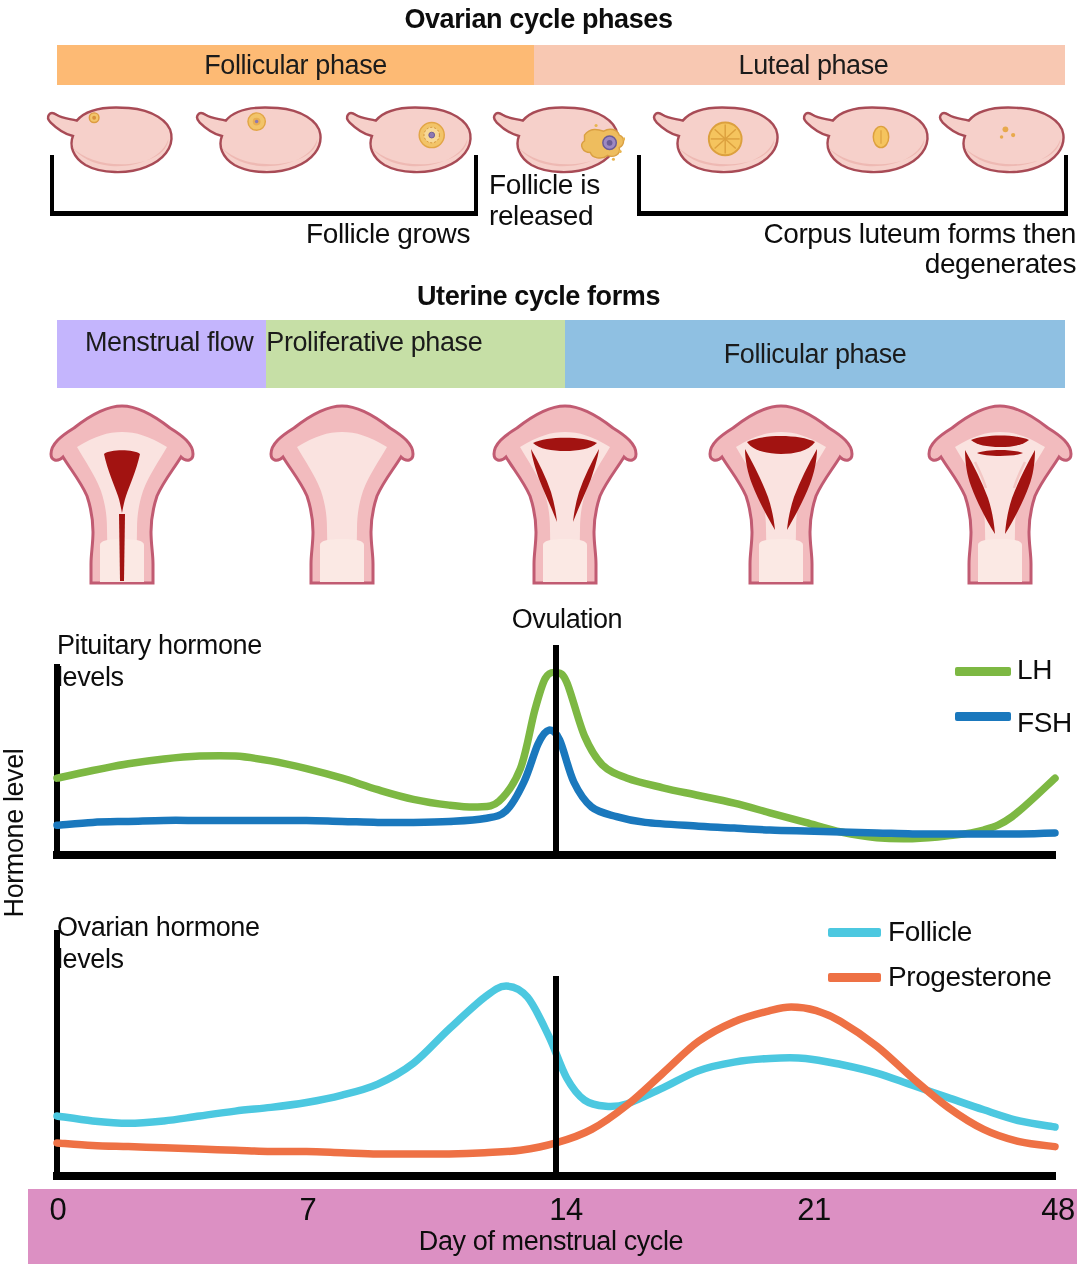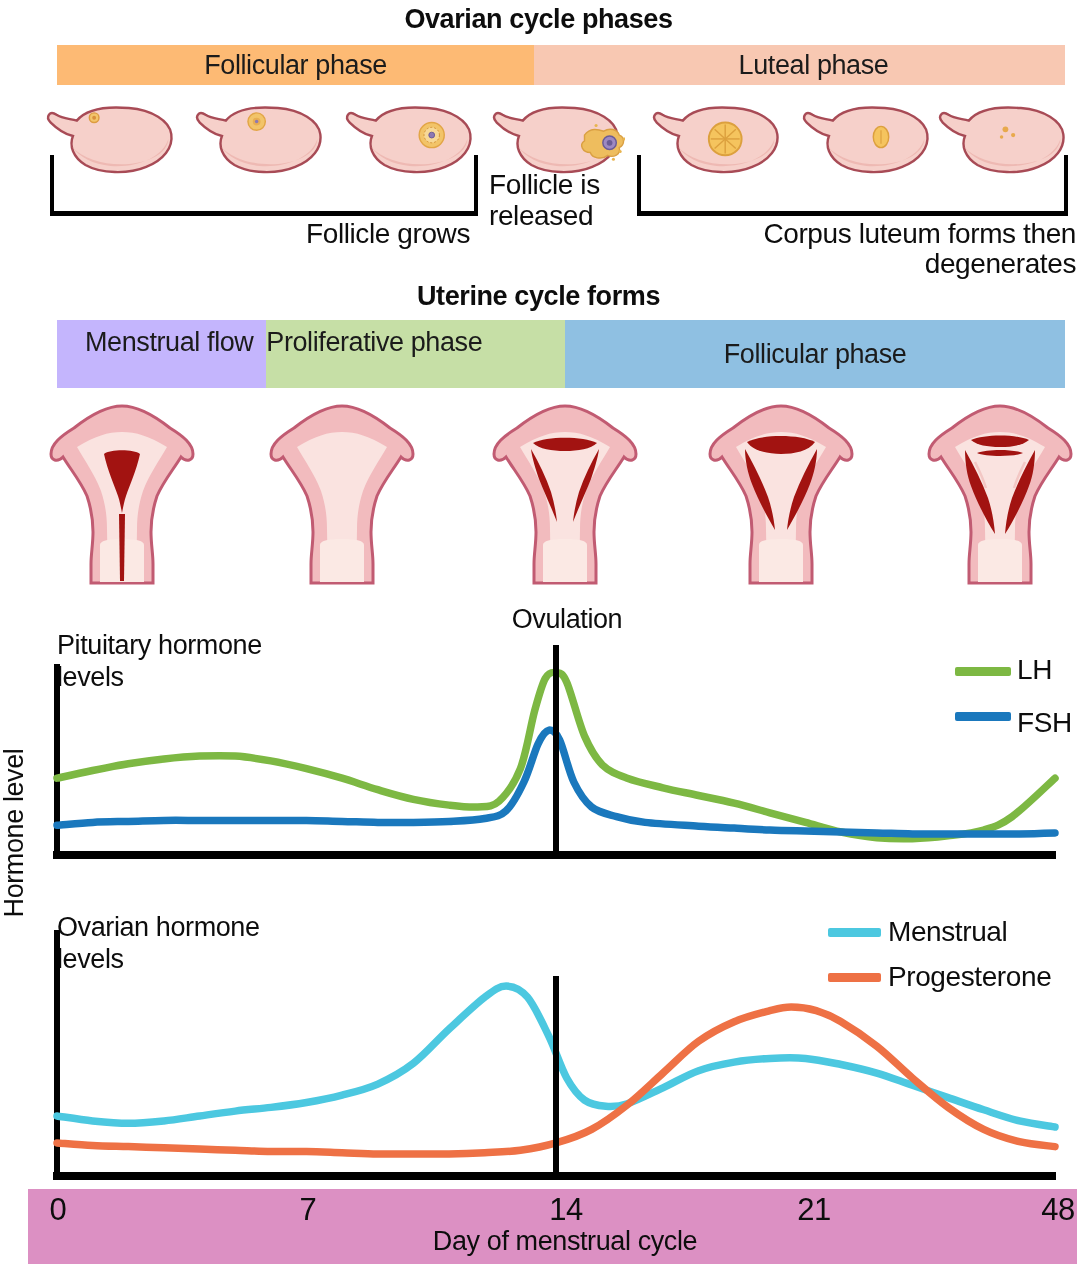--- a/index.html
+++ b/index.html
@@ -16,21 +16,21 @@
   .bracket{position:absolute;border-left:4px solid #000;border-right:4px solid #000;border-bottom:5px solid #000;}
   .annot{font-size:28px;line-height:1.1;}
   .annot-center{text-align:right;}
   .chart-label{font-size:27px;line-height:1.18;}
   .legend-swatch{position:absolute;height:9px;border-radius:2px;}
   .legend-text{position:absolute;font-size:28px;}
   .tick{position:absolute;font-size:31px;transform:translateX(-50%);}
   .illus{position:absolute;}
   #yaxis-label{position:absolute;left:-86px;top:818px;width:200px;height:30px;text-align:center;
     font-size:27px;transform:rotate(-90deg);}
-  #xaxis-title{position:absolute;left:565px;top:1226px;transform:translateX(-50%);font-size:27px;text-align:right;}
+  #xaxis-title{position:absolute;left:551px;top:1226px;transform:translateX(-50%);font-size:27px;text-align:right;}
   #ovulation-label{position:absolute;left:567px;top:604px;transform:translateX(-50%);font-size:27px;}
 </style>
 </head>
 <body>
 
 <svg width="0" height="0" style="position:absolute" aria-hidden="true">
   <defs>
     <path id="ov-body" d="M13,17 C6,12 1,19 7,25 C14,32 22,37 30,39 C26,49 30,61 43,69 C59,78 87,79 106,71 C124,64 134,51 132,37 C130,23 112,12 88,10 C65,8 44,11 34,23 C27,21 19,21 13,17 Z" fill="#f6d0ca" stroke="#a84b56" stroke-width="2.5"></path>
     <path id="ov-shade" d="M29,50 C45,68 85,74 112,62 C124,57 129,48 129,42 C123,61 97,72 69,70 C51,68 37,61 29,50 Z" fill="#eeb9b3"></path>
     <path id="ut-outer" d="M4,58 C4,48 14,40 27,32 C46,17 62,10 75,10 C88,10 104,17 123,32 C136,40 146,48 146,58 C146,64 140,67 134,61 C126,74 116,86 110,100 C106,112 104,124 104,136 C104,148 106,158 106,168 L106,187 L44,187 L44,168 C44,158 46,148 46,136 C46,124 44,112 40,100 C34,86 24,74 16,61 C10,67 4,64 4,58 Z" fill="#f2bbbe" stroke="#c15b72" stroke-width="3"></path>
@@ -196,21 +196,21 @@
 
   <svg class="abs" style="left:40px;top:920px" width="1030" height="270" viewBox="0 0 1030 270">
       <path d="M17,10 V259" stroke="#000000" stroke-width="6" fill="none"></path>
       <path d="M13,256 H1016" stroke="#000000" stroke-width="8" fill="none"></path>
       <path d="M17.0,196.0C22.9,196.8 40.8,199.7 52.6,200.9C64.5,202.1 76.4,203.3 88.3,203.3C100.2,203.3 112.0,202.1 123.9,200.9C135.8,199.7 147.7,197.6 159.6,196.0C171.5,194.3 183.3,192.5 195.2,191.1C207.1,189.6 219.0,188.8 230.9,187.4C242.7,186.0 254.6,184.5 266.5,182.5C278.4,180.5 290.3,178.2 302.1,175.1C314.0,172.1 325.9,169.4 337.8,164.1C349.7,158.8 361.5,152.5 373.4,143.3C385.3,134.1 397.2,120.0 409.1,109.0C421.0,98.0 435.2,84.3 444.7,77.2C454.2,70.0 459.0,66.1 466.1,66.1C473.2,66.1 480.4,68.8 487.5,77.2C494.6,85.5 502.3,102.9 508.9,116.4C515.4,129.8 520.8,147.4 526.7,158.0C532.6,168.6 538.0,175.4 544.5,180.1C551.1,184.7 558.8,185.6 565.9,186.2C573.0,186.8 577.8,186.8 587.3,183.7C596.8,180.7 611.1,173.3 622.9,167.8C634.8,162.3 646.7,154.9 658.6,150.7C670.5,146.4 682.3,144.1 694.2,142.1C706.1,140.0 718.0,139.0 729.9,138.4C741.7,137.8 753.6,137.4 765.5,138.4C777.4,139.4 789.3,142.1 801.1,144.5C813.0,147.0 824.9,149.6 836.8,153.1C848.7,156.6 860.6,161.3 872.4,165.3C884.3,169.4 896.2,173.5 908.1,177.6C920.0,181.7 931.8,186.0 943.7,189.8C955.6,193.7 967.5,198.0 979.4,200.9C991.2,203.7 1009.1,206.0 1015.0,207.0" stroke="#4cc8e0" stroke-width="7.5" fill="none" stroke-linecap="round" stroke-linejoin="round"></path>
       <path d="M17.0,222.9C22.9,223.3 40.8,224.8 52.6,225.4C64.5,226.0 76.4,226.2 88.3,226.6C100.2,227.0 112.0,227.4 123.9,227.8C135.8,228.2 147.7,228.6 159.6,229.1C171.5,229.5 183.3,229.9 195.2,230.3C207.1,230.7 219.0,231.3 230.9,231.5C242.7,231.7 254.6,231.3 266.5,231.5C278.4,231.7 290.3,232.3 302.1,232.7C314.0,233.1 325.9,233.7 337.8,233.9C349.7,234.2 361.5,233.9 373.4,233.9C385.3,233.9 397.2,234.2 409.1,233.9C421.0,233.7 432.8,233.3 444.7,232.7C456.6,232.1 468.5,231.9 480.4,230.3C492.2,228.6 504.1,226.4 516.0,222.9C527.9,219.5 539.8,215.8 551.6,209.4C563.5,203.1 575.4,194.3 587.3,184.9C599.2,175.6 611.1,163.7 622.9,153.1C634.8,142.5 646.7,129.8 658.6,121.3C670.5,112.7 682.3,106.8 694.2,101.7C706.1,96.5 720.4,93.1 729.9,90.6C739.4,88.2 743.5,87.0 751.2,87.0C759.0,87.0 767.9,88.2 776.2,90.6C784.5,93.1 791.0,95.7 801.1,101.7C811.2,107.6 824.9,116.8 836.8,126.2C848.7,135.5 860.6,147.8 872.4,158.0C884.3,168.2 896.2,178.8 908.1,187.4C920.0,196.0 931.8,203.7 943.7,209.4C955.6,215.2 967.5,218.8 979.4,221.7C991.2,224.6 1009.1,225.8 1015.0,226.6" stroke="#ee7145" stroke-width="7.5" fill="none" stroke-linecap="round" stroke-linejoin="round"></path>
       <path d="M516.002,56 V256" stroke="#000000" stroke-width="6" fill="none"></path>
     </svg>
 
   <div class="legend-swatch" style="left: 828px; top: 928px; width: 53px; background-color: rgb(76, 200, 224);"></div>
-  <div class="legend-text" style="left:888px;top:916px;">Menstrual</div>
+  <div class="legend-text" style="left:888px;top:916px;">Follicle</div>
   <div class="legend-swatch" style="left: 828px; top: 973px; width: 53px; background-color: rgb(238, 113, 69);"></div>
   <div class="legend-text" style="left:888px;top:961px;text-align:center;">Progesterone</div>
 
   <div class="abs" style="left: 28px; top: 1189px; width: 1049px; height: 75px; background-color: rgb(220, 144, 195);"></div>
   <div class="tick" style="left:58px;top:1192px;">0</div>
   <div class="tick" style="left:308px;top:1192px;">7</div>
   <div class="tick" style="left:566px;top:1192px;">14</div>
   <div class="tick" style="left:814px;top:1192px;">21</div>
   <div class="tick" style="left:1058px;top:1192px;">48</div>
   <div id="xaxis-title">Day of menstrual cycle</div>

